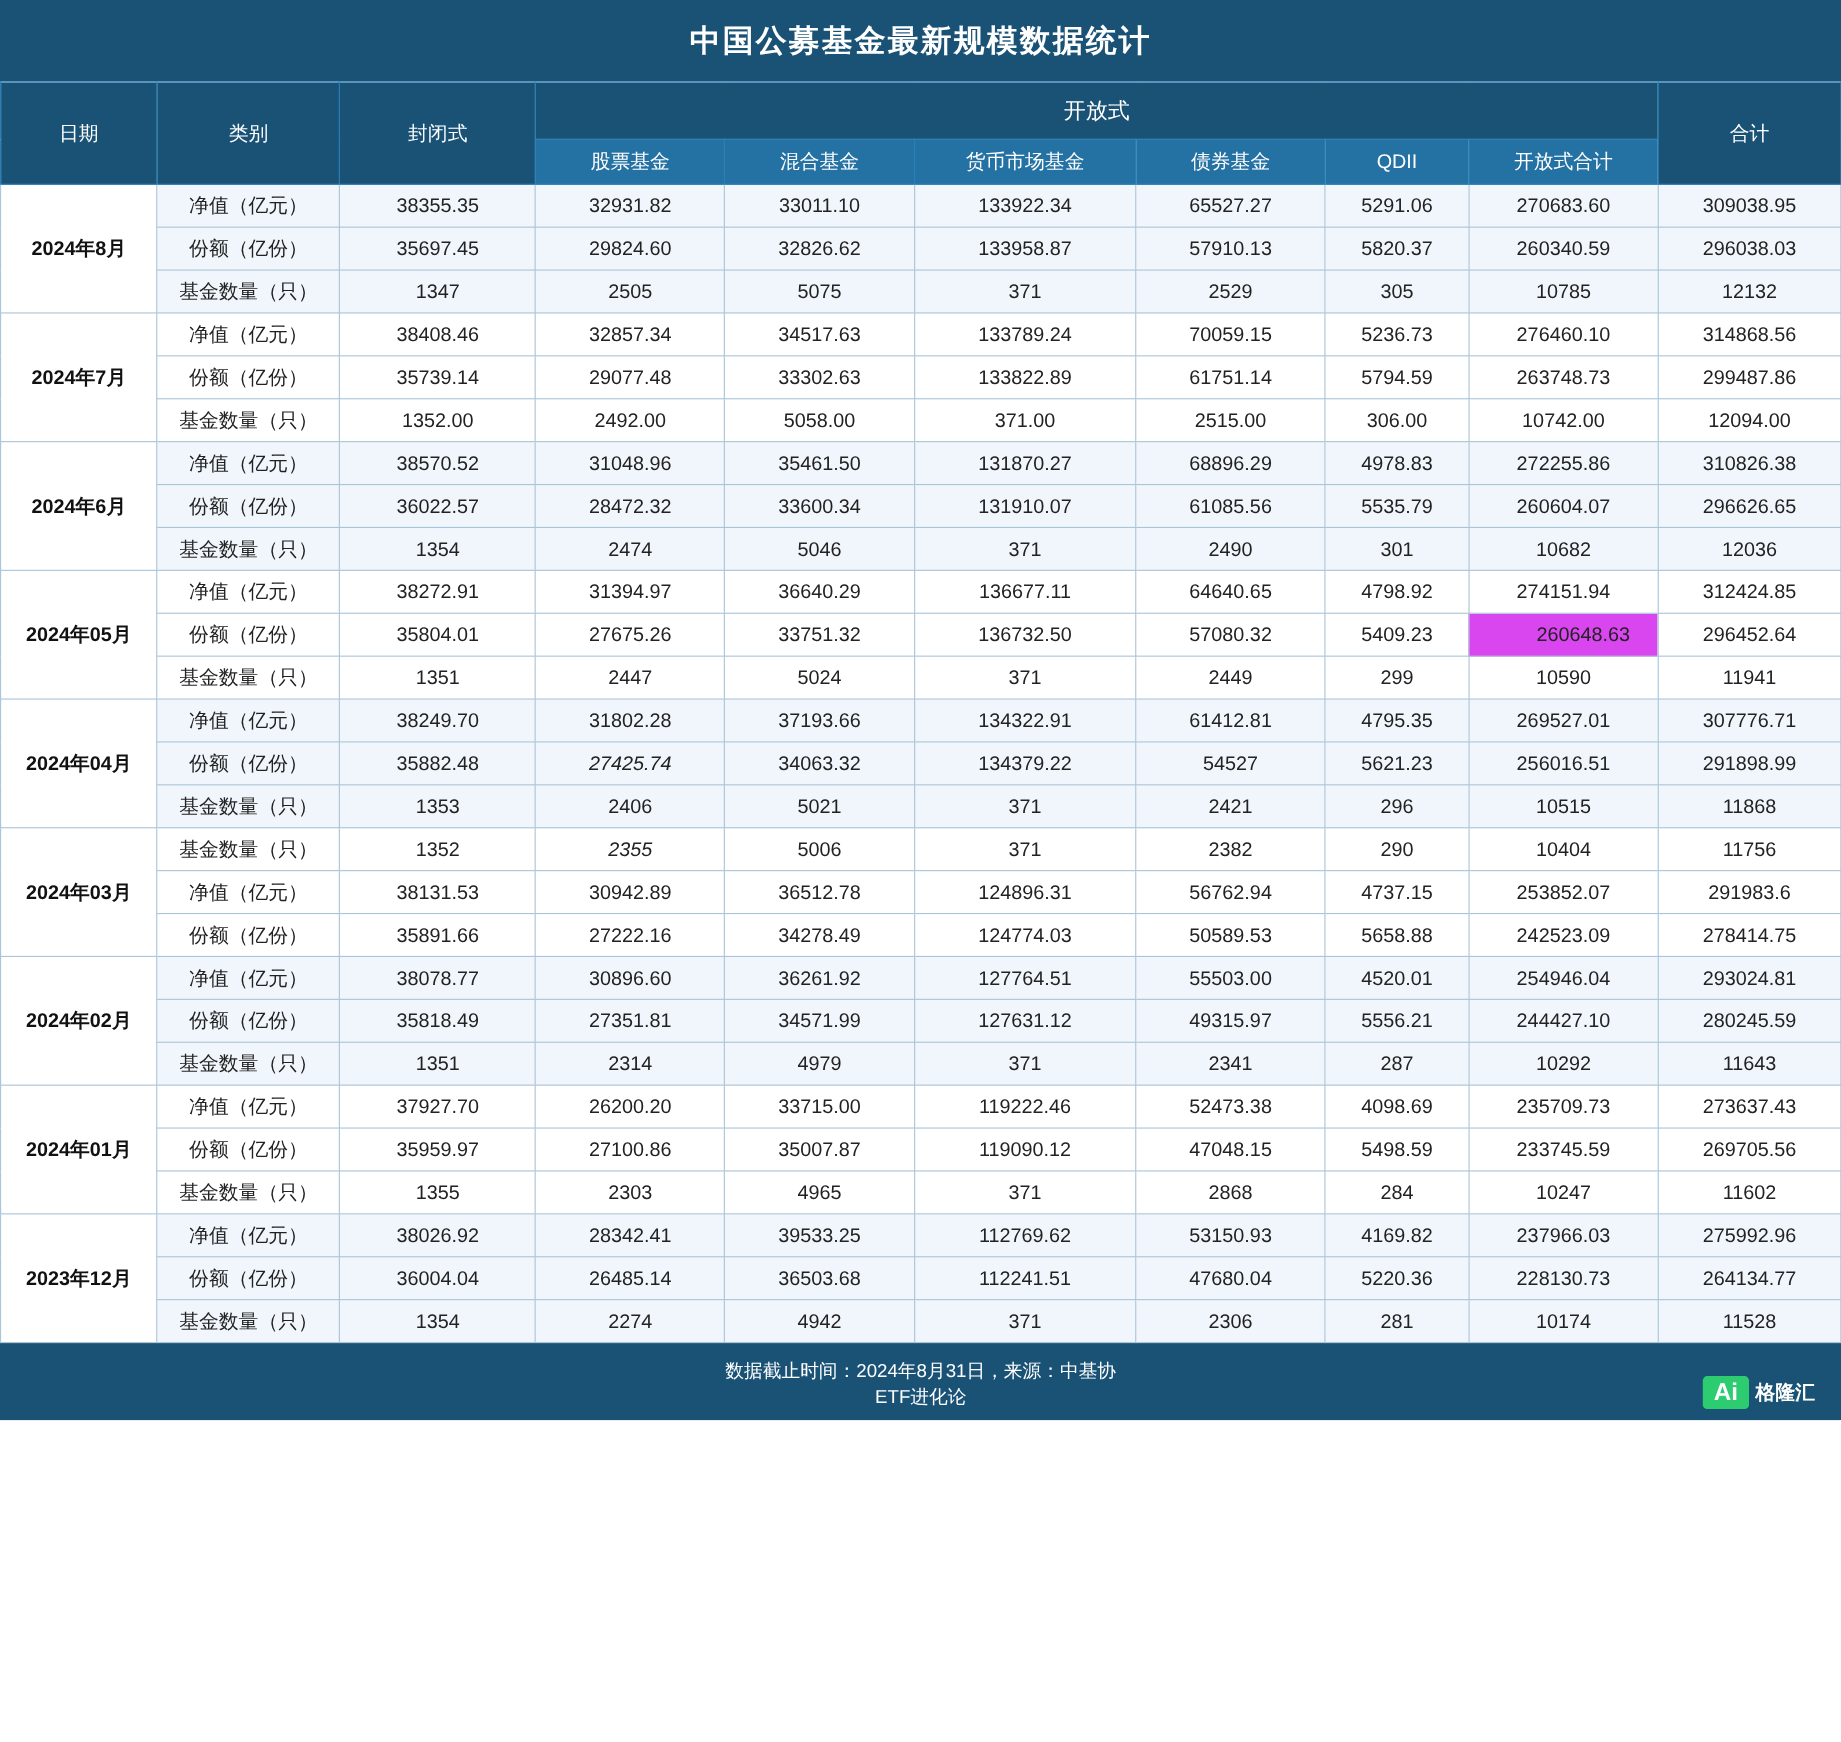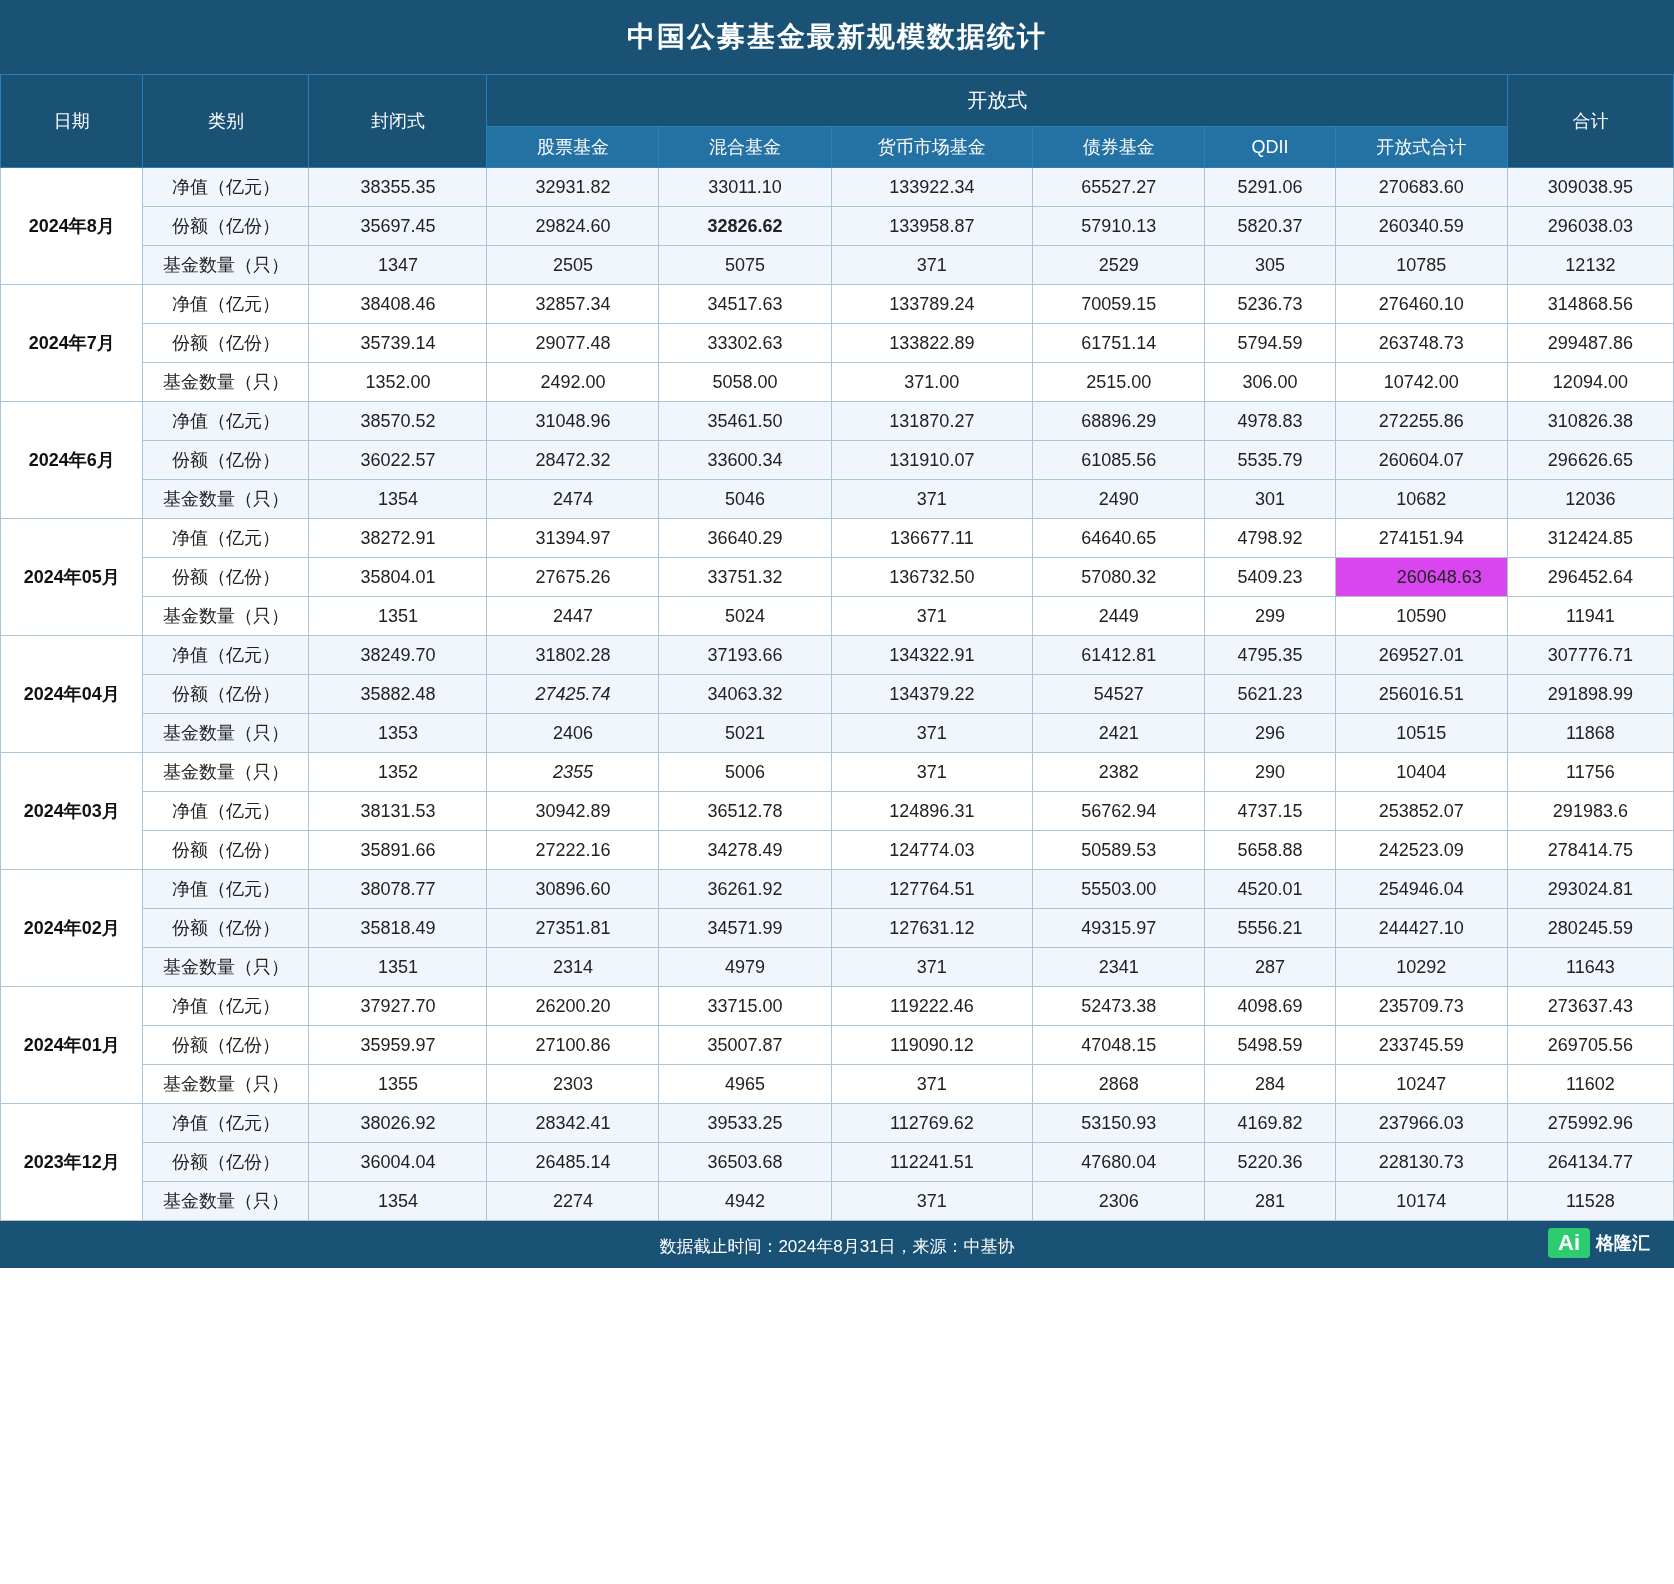--- a/index.html
+++ b/index.html
@@ -128,21 +128,21 @@
           <td style="background: rgb(240, 246, 251);">133922.34</td>
           <td style="background: rgb(240, 246, 251);">65527.27</td>
           <td style="background: rgb(240, 246, 251);">5291.06</td>
           <td style="background: rgb(240, 246, 251);">270683.60</td>
           <td style="background: rgb(240, 246, 251);">309038.95</td>
         </tr>
         <tr>
           <td style="background: rgb(240, 246, 251);">份额（亿份）</td>
           <td style="background: rgb(240, 246, 251);">35697.45</td>
           <td style="background: rgb(240, 246, 251);">29824.60</td>
-          <td style="background: rgb(240, 246, 251); font-weight: bold;">32826.62</td>
+          <td style="background: rgb(240, 246, 251);">32826.62</td>
           <td style="background: rgb(240, 246, 251);">133958.87</td>
           <td style="background: rgb(240, 246, 251);">57910.13</td>
           <td style="background: rgb(240, 246, 251);">5820.37</td>
           <td style="background: rgb(240, 246, 251);">260340.59</td>
           <td style="background: rgb(240, 246, 251);">296038.03</td>
         </tr>
         <tr>
           <td style="background: rgb(240, 246, 251);">基金数量（只）</td>
           <td style="background: rgb(240, 246, 251);">1347</td>
           <td style="background: rgb(240, 246, 251);">2505</td>
@@ -422,18 +422,19 @@
           <td style="background: rgb(240, 246, 251);">371</td>
           <td style="background: rgb(240, 246, 251);">2306</td>
           <td style="background: rgb(240, 246, 251);">281</td>
           <td style="background: rgb(240, 246, 251);">10174</td>
           <td style="background: rgb(240, 246, 251);">11528</td>
         </tr>
       </tbody>
   </table>
   <div class="footer">
     <div>数据截止时间：2024年8月31日，来源：中基协</div>
+    <div>ETF进化论</div>
     <div class="footer-logo">
       <div class="logo-box">Ai</div>
       <span class="logo-text">格隆汇</span>
     </div>
   </div>
 </div>
 
 </body></html>

